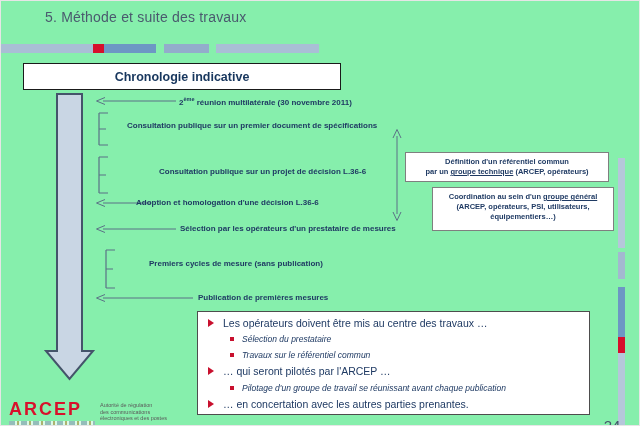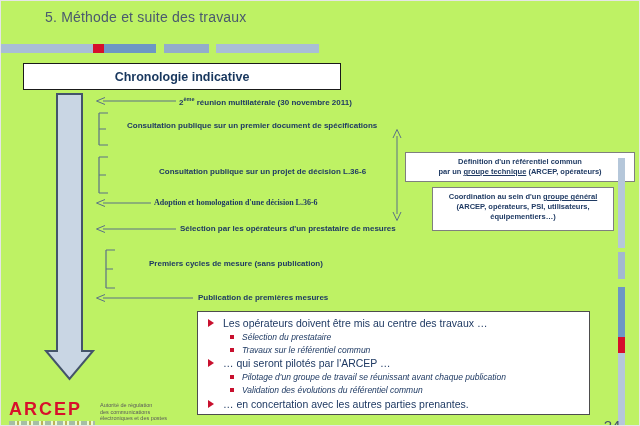--- a/index.html
+++ b/index.html
@@ -1,19 +1,19 @@
 <!DOCTYPE html>
 <html><head>
 <meta charset="utf-8">
 <style>
   * { margin:0; padding:0; box-sizing:border-box; }
   html,body { background:#fff; }
   body { font-family:"Liberation Sans", sans-serif; }
   .slide {
-    position:relative; width:640px; height:426px; background:#bef264;
+    position:relative; width:640px; height:426px; background:#86efac;
     overflow:hidden; border:1px solid #e6e6e6;
   }
   .abs { position:absolute; }
   .page-title {
     left:44px; top:8px; font-size:14px; color:#4a5a6e; letter-spacing:.2px;
   }
   .bar-seg { position:absolute; top:43px; height:9px; }
   .chrono-box {
     left:22px; top:62px; width:318px; height:27px;
     border:1.5px solid #1a1a1a; background:#fff;
@@ -110,21 +110,21 @@
       </svg>
   </div>
   <div class="tl-text" style="left:158px; top:166px;">Consultation publique sur un projet de décision L.36-6</div>
 
   <div class="abs" style="left:95px; top:198px;">
     <svg width="55" height="8">
         <line x1="7" y1="4" x2="55" y2="4" stroke="#5b7186" stroke-width="1"></line>
         <polyline points="9,0.5 0.5,4 9,7.5" fill="none" stroke="#5b7186" stroke-width="1"></polyline>
       </svg>
   </div>
-  <div class="tl-text" style="left:153px; top:197px;font-family:Liberation Serif, serif;">Adoption et homologation d'une décision L.36-6</div>
+  <div class="tl-text" style="left:135px; top:197px;">Adoption et homologation d'une décision L.36-6</div>
 
   <div class="abs" style="left:95px; top:224px;">
     <svg width="80" height="8">
         <line x1="7" y1="4" x2="80" y2="4" stroke="#5b7186" stroke-width="1"></line>
         <polyline points="9,0.5 0.5,4 9,7.5" fill="none" stroke="#5b7186" stroke-width="1"></polyline>
       </svg>
   </div>
   <div class="tl-text" style="left:179px; top:223px;">Sélection par les opérateurs d'un prestataire de mesures</div>
 
   <div class="abs" style="left:104px; top:248px;">
@@ -143,21 +143,21 @@
   <div class="tl-text" style="left:197px; top:292px;">Publication de premières mesures</div>
 
   <div class="abs" style="left:389px; top:128px;">
     <svg width="14" height="92">
       <line x1="7" y1="7" x2="7" y2="85" stroke="#5b7186" stroke-width="1"></line>
       <polyline points="3,9 7,0.5 11,9" fill="none" stroke="#5b7186" stroke-width="1"></polyline>
       <polyline points="3,83 7,91.5 11,83" fill="none" stroke="#5b7186" stroke-width="1"></polyline>
     </svg>
   </div>
 
-  <div class="side-box" style="left:404px; top:151px; width:230px; height:30px;">
+  <div class="side-box" style="left:404px; top:151px; width:204px; height:30px;">
     <div>Définition d'un référentiel commun</div>
     <div><span>par un </span><span class="u">groupe technique</span><span> (ARCEP, opérateurs)</span></div>
   </div>
 
   <div class="side-box" style="left:431px; top:186px; width:182px; height:44px;">
     <div><span>Coordination au sein d'un </span><span class="u">groupe général</span></div>
     <div>(ARCEP, opérateurs, PSI, utilisateurs,</div>
     <div>équipementiers…)</div>
   </div>
 
@@ -182,24 +182,20 @@
         <span class="sq"></span>
         <span>Travaux sur le référentiel commun</span>
       </div>
     <div class="b-row b-main">
         <span class="tri"></span>
         <span>… qui seront pilotés par l'ARCEP …</span>
       </div>
     <div class="b-row b-sub">
         <span class="sq"></span>
         <span>Pilotage d'un groupe de travail se réunissant avant chaque publication</span>
-      </div>
-    <div class="b-row b-sub">
-        <span class="sq"></span>
-        <span>Validation des évolutions du référentiel commun</span>
       </div>
     <div class="b-row b-main">
         <span class="tri"></span>
         <span>… en concertation avec les autres parties prenantes.</span>
       </div>
   </div>
 
   <div>
     <div class="abs logo-name">ARCEP</div>
     <div class="abs logo-tagline">

